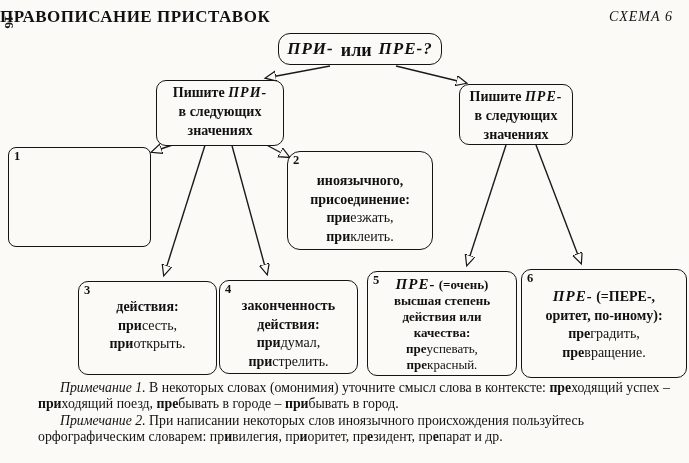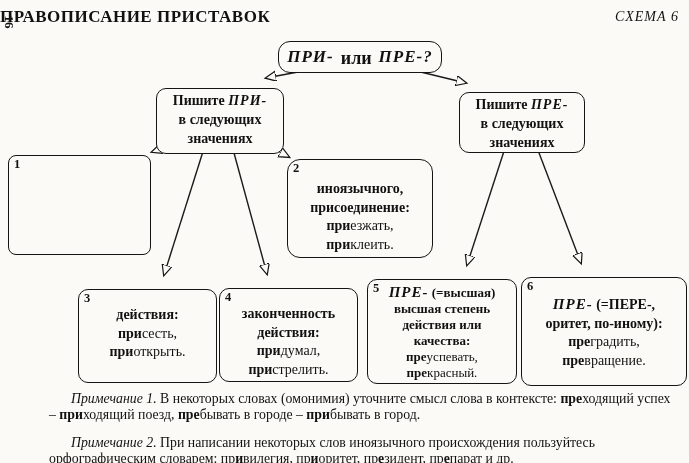--- a/index.html
+++ b/index.html
@@ -14,52 +14,51 @@
   .page-number{
     position:absolute;left:2px;top:14px;
     font-size:13px;font-weight:bold;
     transform:rotate(90deg);transform-origin:center;
   }
   .doc-title{
     position:absolute;left:0;right:60px;top:7px;
     text-align:left;font-weight:bold;font-size:17px;letter-spacing:.5px;
   }
   .schema-label{
-    position:absolute;right:10px;top:9px;
+    position:absolute;right:16px;top:9px;
     font-style:italic;font-size:14px;letter-spacing:1px;
   }
   svg.arrows{position:absolute;left:0;top:0;z-index:1;}
   .box{
     position:absolute;z-index:2;
     background:#fbfaf6;
     border:1.6px solid #141414;
     border-radius:10px;
     box-sizing:border-box;
     text-align:center;
-    margin-top:8px;
   }
   .box .num{
     position:absolute;left:5px;top:1px;
     font-size:12.5px;font-weight:bold;text-align:left;
   }
   .root-box{
     left:278px;top:33px;width:164px;height:32px;
     border-radius:12px;border-width:1.8px;
     display:flex;align-items:center;justify-content:center;
     font-weight:bold;font-size:17px;
   }
   .root-box .pfx{font-style:italic;letter-spacing:1px;}
   .root-box .or{font-size:18px;margin:0 7px;position:relative;top:1px;}
   .l2-box{
     font-weight:bold;font-size:14px;line-height:19px;
     padding-top:2px;
   }
   .l2-box .pfx{font-style:italic;letter-spacing:1px;}
   .l2-pri{left:156px;top:80px;width:128px;height:66px;}
-  .l2-pre{left:459px;top:84px;width:126px;height:61px;}
+  .l2-pre{left:459px;top:84px;width:114px;height:61px;}
   .b1{left:8px;  top:147px;width:143px;height:100px;border-radius:8px;}
   .b2{left:287px;top:151px;width:146px;height:99px;border-radius:13px;}
   .b3{left:78px; top:281px;width:139px;height:94px;}
   .b4{left:219px;top:280px;width:139px;height:94px;}
   .b5{left:367px;top:271px;width:150px;height:105px;}
   .b6{left:521px;top:269px;width:166px;height:109px;}
   .bx{font-size:14px;line-height:18.5px;}
   .bx .line{display:block;}
   .bx .bold{font-weight:bold;}
   .b1 .bx{padding-top:15px;}
@@ -67,21 +66,21 @@
   .b3 .bx{padding-top:16px;}
   .b4 .bx{padding-top:16px;}
   .b5 .bx{padding-top:4px;font-size:13px;line-height:16px;}
   .b6 .bx{padding-top:17px;}
   .head-line{display:block;font-weight:bold;}
   .head-line .pfx{font-style:italic;letter-spacing:1px;font-size:15px;}
   .notes{
     position:absolute;left:38px;top:380px;width:645px;z-index:2;
     font-size:13.8px;line-height:16.4px;
   }
-  .notes p{margin:11px;text-indent:22px;}
+  .notes p{margin:0;text-indent:22px;}
   .notes i b, .notes .note-label{font-style:italic;font-weight:normal;}
   .notes b{font-weight:bold;}
 </style>
 </head>
 <body>
 
 <div class="page">
 
   <span class="page-number">16</span>
   <div class="doc-title">ПРАВОПИСАНИЕ ПРИСТАВОК</div>
@@ -152,21 +151,21 @@
       <span class="line bold">законченность</span>
       <span class="line bold">действия:</span>
       <span class="line"><b>при</b><span>думал,</span></span>
       <span class="line"><b>при</b><span>стрелить.</span></span>
     </div>
   </div>
 
   <div class="box b5">
     <span class="num">5</span>
     <div class="bx">
-      <span class="head-line"><span class="pfx">ПРЕ-</span><span> (=высшая)</span></span>
+      <span class="head-line"><span class="pfx">ПРЕ-</span><span> (=очень)</span></span>
       <span class="line bold">высшая степень</span>
       <span class="line bold">действия или</span>
       <span class="line bold">качества:</span>
       <span class="line"><b>пре</b><span>успевать,</span></span>
       <span class="line"><b>пре</b><span>красный.</span></span>
     </div>
   </div>
 
   <div class="box b6">
     <span class="num">6</span>

